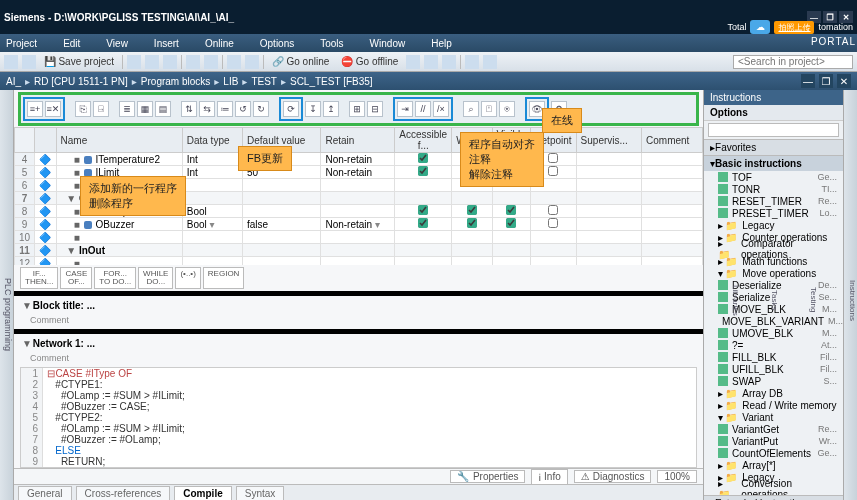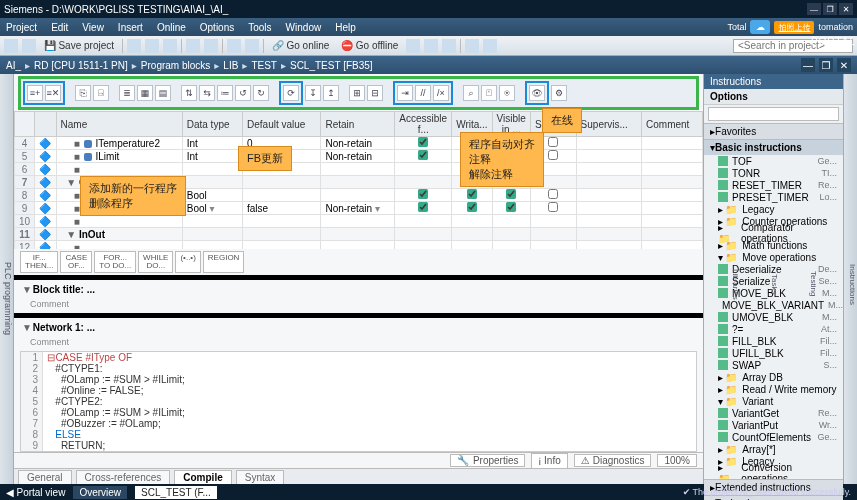--- a/index.html
+++ b/index.html
@@ -1,21 +1,21 @@
 <!DOCTYPE html>
 <html><head>
 <meta charset="utf-8">
 <style>
 * { margin: 0; padding: 0; box-sizing: border-box; font-family: "Segoe UI", Tahoma, sans-serif; }
 body { width: 857px; height: 500px; background: #fff; font-size: 10px; overflow: hidden; position: relative; }
-.titlebar { height: 18px; background: #0a1e30; color: #fff; display: flex; align-items: center; padding: 0 4px; }
+.titlebar { height: 34px; background: #0a1e30; color: #fff; display: flex; align-items: center; padding: 0 4px; font-weight: bold; }
 .titlebar .t { font-size: 10px; }
 .titlebar .winbtns { margin-left: auto; display: flex; gap: 2px; }
 .titlebar .winbtns span { width: 14px; height: 12px; background: #2a3a50; display: inline-flex; align-items: center; justify-content: center; font-size: 8px; }
-.menubar { height: 18px; background: linear-gradient(#3a5e80,#2a4a66); color: #fff; display: flex; align-items: center; padding: 0 6px; gap: 14px; font-size: 10px; }
+.menubar { height: 18px; background: linear-gradient(#3a5e80,#2a4a66); color: #fff; display: flex; align-items: center; padding: 0 6px; gap: 26px; font-size: 10px; }
 .toolbar1 { height: 20px; background: linear-gradient(#eef2f6,#d8e0e8); display: flex; align-items: center; padding: 0 4px; gap: 4px; border-bottom: 1px solid #aaa; }
 .toolbar1 .txtbtn { font-size: 10px; color: #333; padding: 0 4px; display: flex; align-items: center; gap: 2px; }
 .toolbar1 .sep { width: 1px; height: 14px; background: #bbb; }
 .toolbar1 .ico { width: 14px; height: 14px; background: #cde; display:inline-block; }
 .toolbar1 .search { margin-left: auto; }
 .toolbar1 input { font-size: 10px; height: 14px; padding: 0 4px; width: 120px; border: 1px solid #aaa; }
 .portal-badge { position: absolute; right: 4px; top: 20px; font-size: 9px; color: #fff; display:flex; align-items:center; gap:4px; }
 .portal-badge .cloud { width:20px; height:14px; background:#4aa8e8; border-radius:3px; display:inline-flex; align-items:center; justify-content:center; font-size:9px; }
 .portal-badge .orange { background:#f90; padding:1px 4px; border-radius:2px; font-size:8px;text-decoration:underline; }
 .breadcrumb { height: 18px; background: linear-gradient(#3d6489,#2d5070); color: #fff; display: flex; align-items: center; padding: 0 6px; font-size: 10px; }
@@ -384,21 +384,21 @@
         <div class="line">
           <span class="ln">2</span>
           <span class="tx">   #CTYPE1:</span>
         </div>
         <div class="line">
           <span class="ln">3</span>
           <span class="tx">     #OLamp := #SUM &gt; #ILimit;</span>
         </div>
         <div class="line">
           <span class="ln">4</span>
-          <span class="tx">     #Online := FALSE;</span>
+          <span class="tx">     #OBuzzer := CASE;</span>
         </div>
         <div class="line">
           <span class="ln">5</span>
           <span class="tx">   #CTYPE2:</span>
         </div>
         <div class="line">
           <span class="ln">6</span>
           <span class="tx">     #OLamp := #SUM &gt; #ILimit;</span>
         </div>
         <div class="line">

